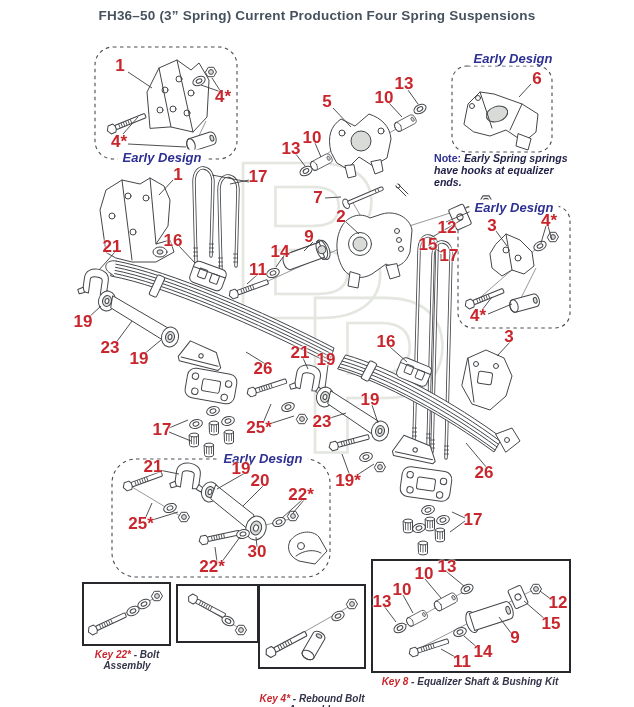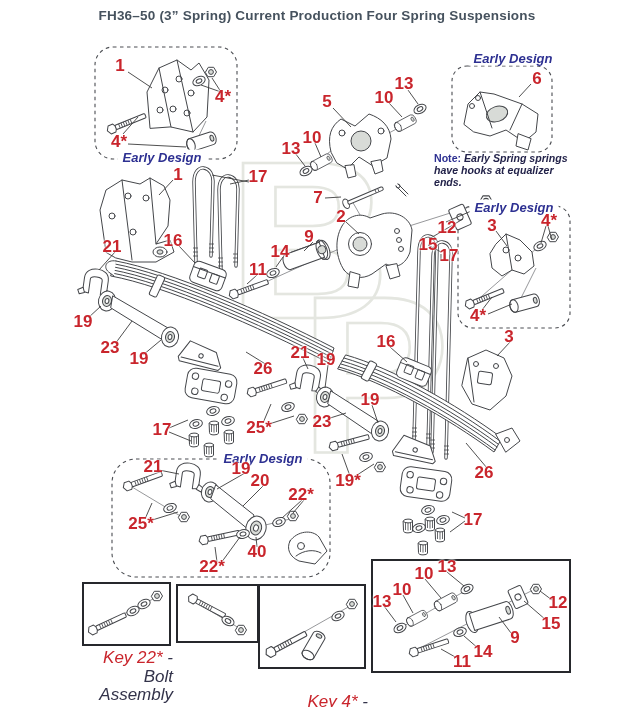--- a/index.html
+++ b/index.html
@@ -25,21 +25,21 @@
   #title{left:0;top:8px;width:100%;text-align:center;font-size:13.5px;font-weight:bold;
          color:var(--title);letter-spacing:.2px;}
   .plabel{position:absolute;transform:translate(-50%,-50%);font-size:17px;font-weight:bold;
           color:var(--red);white-space:nowrap;z-index:3;
           text-shadow:0 0 2px #fff,0 0 3px #fff;}
   .ed{position:absolute;transform:translate(-50%,-50%);font-size:13px;font-weight:bold;
       font-style:italic;color:var(--navy);background:#fff;padding:0 5px;white-space:nowrap;z-index:3;}
   .note{position:absolute;width:136px;font-size:10.6px;font-weight:bold;font-style:italic;
         color:#23234a;line-height:1.12;z-index:3;}
   .note .nl{color:var(--navy);font-style:normal;}
-  .cap{position:absolute;text-align:right;font-size:17px;font-weight:normal;font-style:italic;
+  .cap{position:absolute;text-align:center;font-size:10px;font-weight:bold;font-style:italic;
        color:#33334a;line-height:1.1;z-index:3;}
   .cap .key{color:var(--red);}
 </style>
 </head>
 <body>
 
 <div id="page">
 
 <svg id="art" width="634" height="707" viewBox="0 0 634 707">
   <defs>
@@ -376,20 +376,23 @@
 
 <div class="note" style="left:434px;top:153px;">
   <span class="nl">Note:</span><span> Early Spring springs have hooks at equalizer ends.</span>
 </div>
 
 <div class="cap" style="left:81px;top:649px;width:92px;">
   <span class="key">Key 22*</span><span> - Bolt Assembly</span>
 </div>
 <div class="cap" style="left:256px;top:669px;width:112px;margin-top:24px;">
   <span class="key">Key 4*</span><span> - Rebound Bolt Assembly</span>
+</div>
+<div class="cap" style="left:365px;top:676px;width:210px;">
+  <span class="key">Key 8</span><span> - Equalizer Shaft &amp; Bushing Kit</span>
 </div>
 
 <div id="callouts">
       <div class="plabel" style="left: 120px; top: 66px;">1</div>
       <div class="plabel" style="left: 223px; top: 97px;">4*</div>
       <div class="plabel" style="left: 119px; top: 142px;">4*</div>
       <div class="plabel" style="left: 327px; top: 102px;">5</div>
       <div class="plabel" style="left: 384px; top: 98px;">10</div>
       <div class="plabel" style="left: 404px; top: 84px;">13</div>
       <div class="plabel" style="left: 291px; top: 149px;">13</div>
@@ -423,21 +426,21 @@
       <div class="plabel" style="left: 348px; top: 481px;">19*</div>
       <div class="plabel" style="left: 162px; top: 430px;">17</div>
       <div class="plabel" style="left: 509px; top: 337px;">3</div>
       <div class="plabel" style="left: 484px; top: 473px;">26</div>
       <div class="plabel" style="left: 473px; top: 520px;">17</div>
       <div class="plabel" style="left: 153px; top: 467px;">21</div>
       <div class="plabel" style="left: 241px; top: 469px;">19</div>
       <div class="plabel" style="left: 260px; top: 481px;">20</div>
       <div class="plabel" style="left: 301px; top: 495px;">22*</div>
       <div class="plabel" style="left: 141px; top: 524px;">25*</div>
-      <div class="plabel" style="left: 257px; top: 552px;">40</div>
+      <div class="plabel" style="left: 257px; top: 552px;">30</div>
       <div class="plabel" style="left: 212px; top: 567px;">22*</div>
       <div class="plabel" style="left: 447px; top: 567px;">13</div>
       <div class="plabel" style="left: 424px; top: 574px;">10</div>
       <div class="plabel" style="left: 402px; top: 590px;">10</div>
       <div class="plabel" style="left: 382px; top: 602px;">13</div>
       <div class="plabel" style="left: 558px; top: 603px;">12</div>
       <div class="plabel" style="left: 551px; top: 624px;">15</div>
       <div class="plabel" style="left: 515px; top: 638px;">9</div>
       <div class="plabel" style="left: 483px; top: 652px;">14</div>
       <div class="plabel" style="left: 462px; top: 662px;">11</div>

